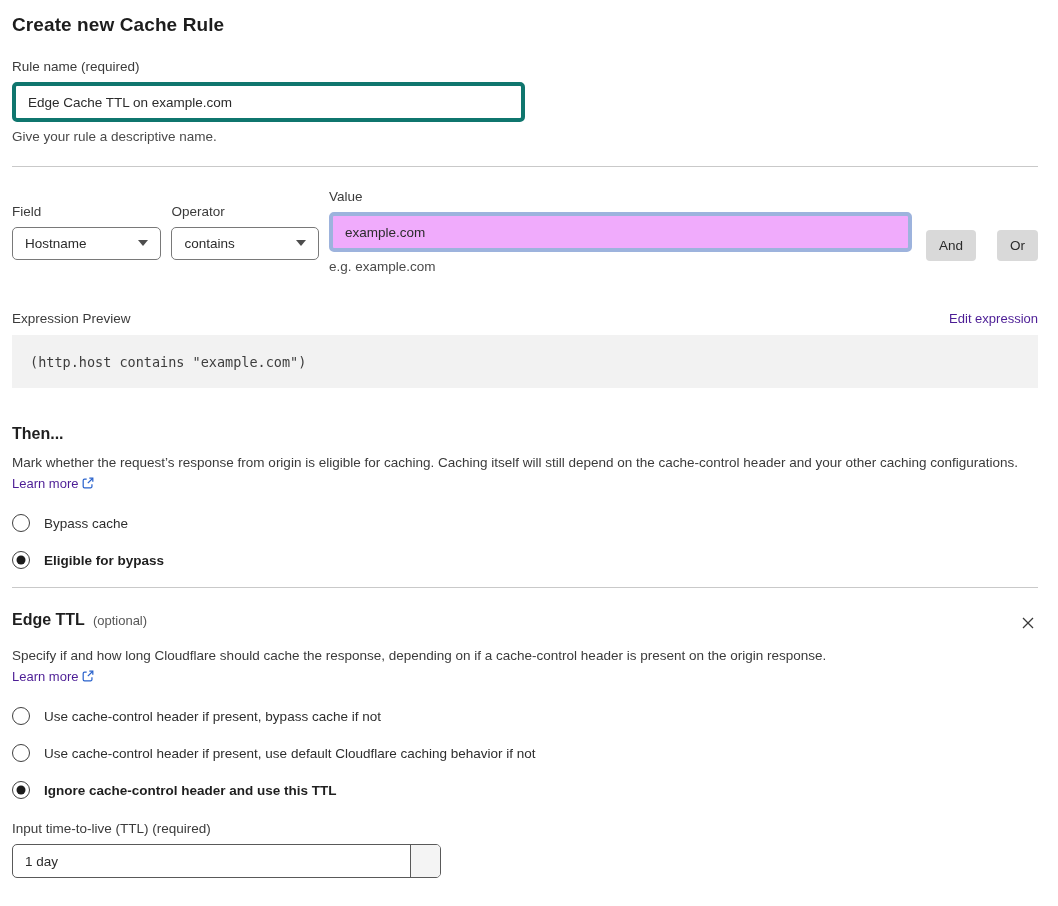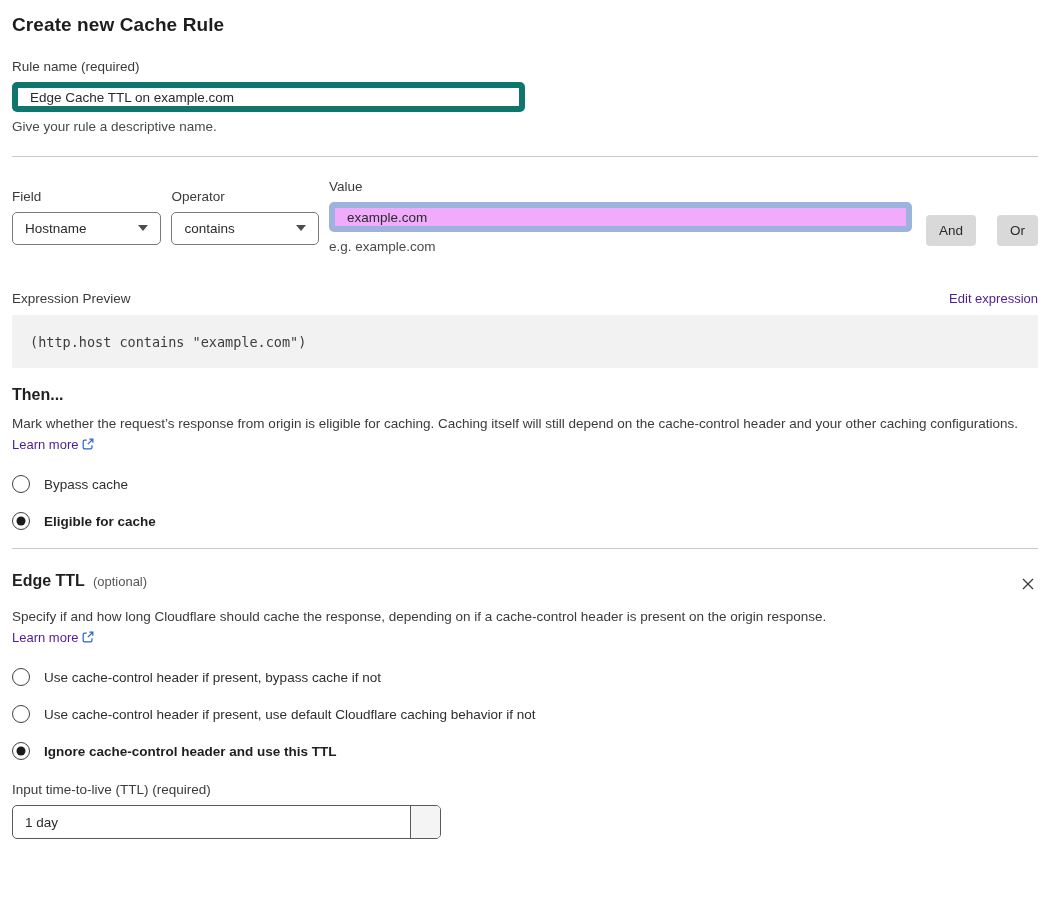--- a/index.html
+++ b/index.html
@@ -12,22 +12,22 @@
   }
   .page { padding: 14px 20px 0 12px; }
 
   h1.page-title { font-size: 19px; font-weight: 700; color: #1d1d1d; letter-spacing: .1px; }
 
   label.field-label { display:block; font-size: 13.5px; color: #3b3b3b; }
 
   .form-group { margin-top: 23px; }
   .text-input {
     display:block;
-    height: 30px;
-    border: 6px solid #0f766e;
+    height: 40px;
+    border: 4px solid #0f766e;
     border-radius: 5px;
     background: #ffffff;
     font-family: "Liberation Sans", sans-serif;
     font-size: 13.5px;
     color: #2b2b2b;
     padding: 0 12px;
     margin-top: 8px;
     outline: none;
   }
   .rule-name-input { width: 513px; }
@@ -89,21 +89,21 @@
     height: 53px;
     background: #f2f2f2;
     display: flex; align-items: center;
     padding: 0 18px;
   }
   .code-block code {
     font-family: "DejaVu Sans Mono", monospace;
     font-size: 13.5px; color: #3d3d3d;
   }
 
-  h2.then-heading { font-size: 16px; font-weight: 700; color: #1f1f1f; margin-top: 18px; }
+  h2.then-heading { font-size: 16px; font-weight: 700; color: #1f1f1f; margin-top: 37px; }
 
   .sub-header { margin-top: 23px; display:flex; align-items: baseline; }
   .sub-header .sub-title { font-size: 16px; font-weight: 700; color: #1f1f1f; }
   .sub-header .req-tag { font-size: 13px; color: #565656; margin-left: 8px; }
   .sub-header-row { margin-top: 23px; display:flex; justify-content: space-between; align-items: flex-start; }
 
   p.desc { margin-top: 9px; font-size: 13.5px; line-height: 21px; color: #3b3b3b; }
   p.desc-narrow { max-width: 838px; }
   .ext-icon { vertical-align: -2px; margin-left: 3px; }
 
@@ -204,21 +204,21 @@
       </svg>
   </p>
 
   <div class="radio-group">
     <div class="radio-row">
       <span class="radio-circle"></span>
       <span class="radio-label">Bypass cache</span>
     </div>
     <div class="radio-row">
       <span class="radio-circle checked"></span>
-      <span class="radio-label bold">Eligible for cache</span>
+      <span class="radio-label bold">Eligible for bypass</span>
     </div>
   </div>
 
   <hr class="divider" style="margin-top:18px;">
 
   <div class="sub-header-row">
     <div class="sub-header" style="margin-top:0;">
       <span class="sub-title">Edge TTL</span>
       <span class="req-tag">(optional)</span>
     </div>

